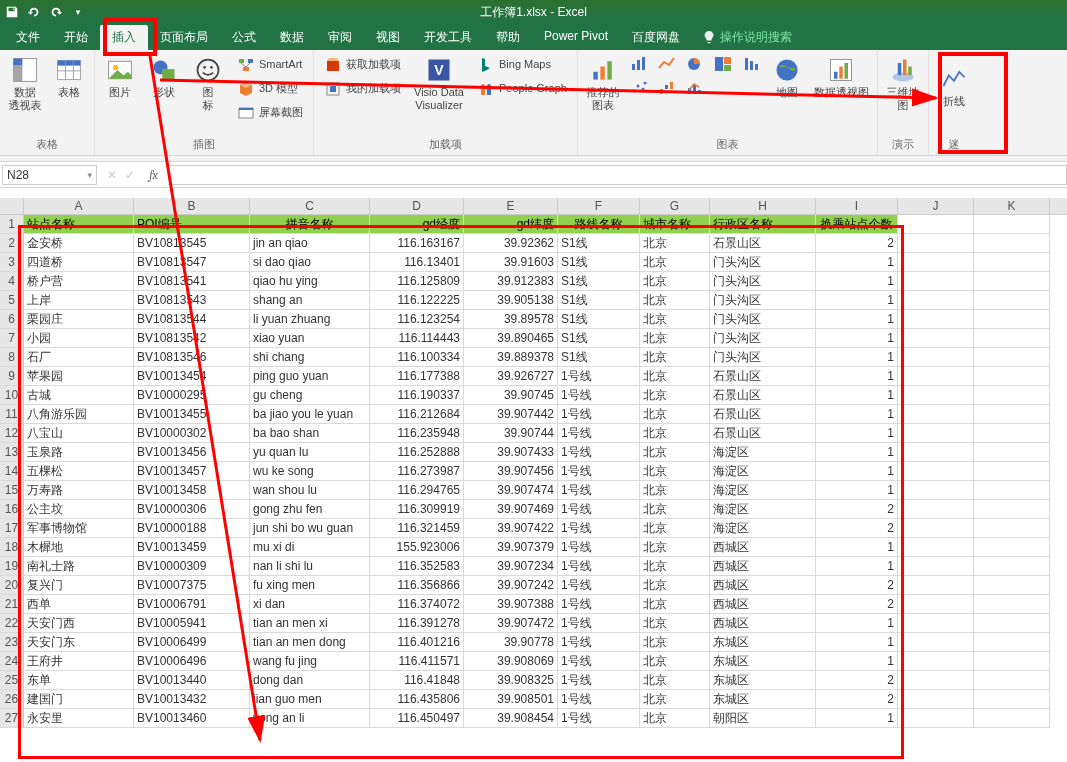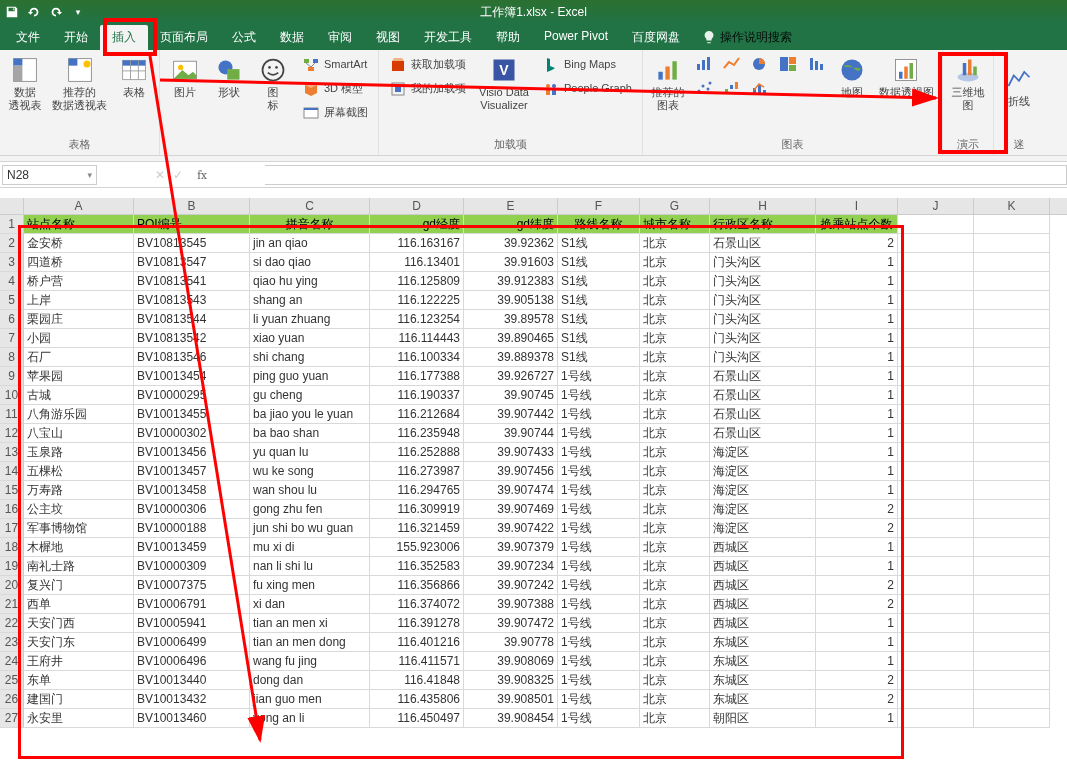--- a/index.html
+++ b/index.html
@@ -40,21 +40,21 @@
     font-size: 12px;
   }
   .menutabs .tab.active {
     background: #f3f3f3;
     color: #217346;
     border-radius: 2px 2px 0 0;
   }
   .menutabs .search-hint {
     margin-left: 10px;
     display:flex; align-items:center; gap:4px;
-    color: #000000;
+    color: #86efac;
     opacity: .9;
   }
   .menutabs .bulb {width:14px;height:14px;}
   
   .ribbon {
     height: 106px;
     background: #f3f3f3;
     border-bottom: 1px solid #d4d4d4;
     display: flex;
     position: relative;
@@ -100,36 +100,35 @@
   .chart-row { display:flex; gap:6px; }
   .chart-item { width:22px;height:20px;display:flex;align-items:center;justify-content:center;cursor:pointer;}
   
   .namebox-row {
     height: 26px;
     display: flex;
     align-items: center;
     border-bottom: 1px solid #d4d4d4;
     background: #fff;
     padding-left:2px;
-    gap:48px;
   }
   .namebox {
     width: 95px;
     height: 20px;
     border: 1px solid #ccc;
     background:#fff;
     padding: 0 4px;
     display:flex; align-items:center;
     font-size:12px;
     justify-content:space-between;
   }
   .namebox .dd { font-size:9px;color:#888;}
   .fx-icons { display:flex; align-items:center; gap:8px; margin:0 10px; color:#999;}
   .fx-icons span { cursor:pointer;}
-  .fx { font-family: "Cambria", serif; color:#666; margin-left:6px;}
+  .fx { font-style:italic; font-family: "Cambria", serif; color:#666; margin-left:6px;}
   .formula-input {
     flex:1; height:20px; border:1px solid #ccc; border-left:none;
     padding:0 4px; font-size:12px;
   }
   
   .grid-area { position: relative; }
   .colheaders {
     display: grid;
     grid-template-columns: 24px 110px 116px 120px 94px 94px 82px 70px 106px 82px 76px 76px;
     background: #e6e6e6;
@@ -240,31 +239,20 @@
               <rect x="3" y="3" width="10" height="8" fill="#4472c4"></rect>
               <rect x="3" y="11" width="10" height="18" fill="#a5a5a5"></rect>
             </svg>
           </span>
         <span class="lbl">数据
 透视表</span>
       </div>
       <div class="rbtn">
         <span class="ico">
             <svg viewBox="0 0 32 32" width="28" height="28">
-              <rect x="3" y="3" width="26" height="26" fill="#fff" stroke="#888"></rect>
-              <rect x="3" y="3" width="10" height="8" fill="#4472c4"></rect>
-              <circle cx="24" cy="9" r="4" fill="#ffc000"></circle>
-            </svg>
-          </span>
-        <span class="lbl">推荐的
-数据透视表</span>
-      </div>
-      <div class="rbtn">
-        <span class="ico">
-            <svg viewBox="0 0 32 32" width="28" height="28">
               <rect x="3" y="5" width="26" height="22" fill="#fff" stroke="#999"></rect>
               <rect x="3" y="5" width="26" height="6" fill="#4472c4"></rect>
               <line x1="12" y1="5" x2="12" y2="27" stroke="#999"></line>
               <line x1="21" y1="5" x2="21" y2="27" stroke="#999"></line>
               <line x1="3" y1="17" x2="29" y2="17" stroke="#999"></line>
             </svg>
           </span>
         <span class="lbl">表格</span>
       </div>
     </div>
@@ -330,20 +318,21 @@
           <span class="ico-sm">
               <svg viewBox="0 0 16 16" width="16" height="16">
                 <rect x="1" y="3" width="14" height="10" fill="#fff" stroke="#888"></rect>
                 <rect x="1" y="3" width="14" height="2" fill="#4472c4"></rect>
               </svg>
             </span>
           <span class="lbl">屏幕截图</span>
         </div>
       </div>
     </div>
+    <div class="group-label">插图</div>
   </div>
 
   <div class="ribbon-group">
     <div class="ribbon-buttons">
       <div class="vstack">
         <div class="rbtn rbtn-small">
           <span class="ico-sm">
               <svg viewBox="0 0 16 16" width="16" height="16">
                 <rect x="2" y="4" width="12" height="10" fill="#d83b01"></rect>
                 <path d="M2 4 L4 1 H12 L14 4 Z" fill="#f4b183"></path>

